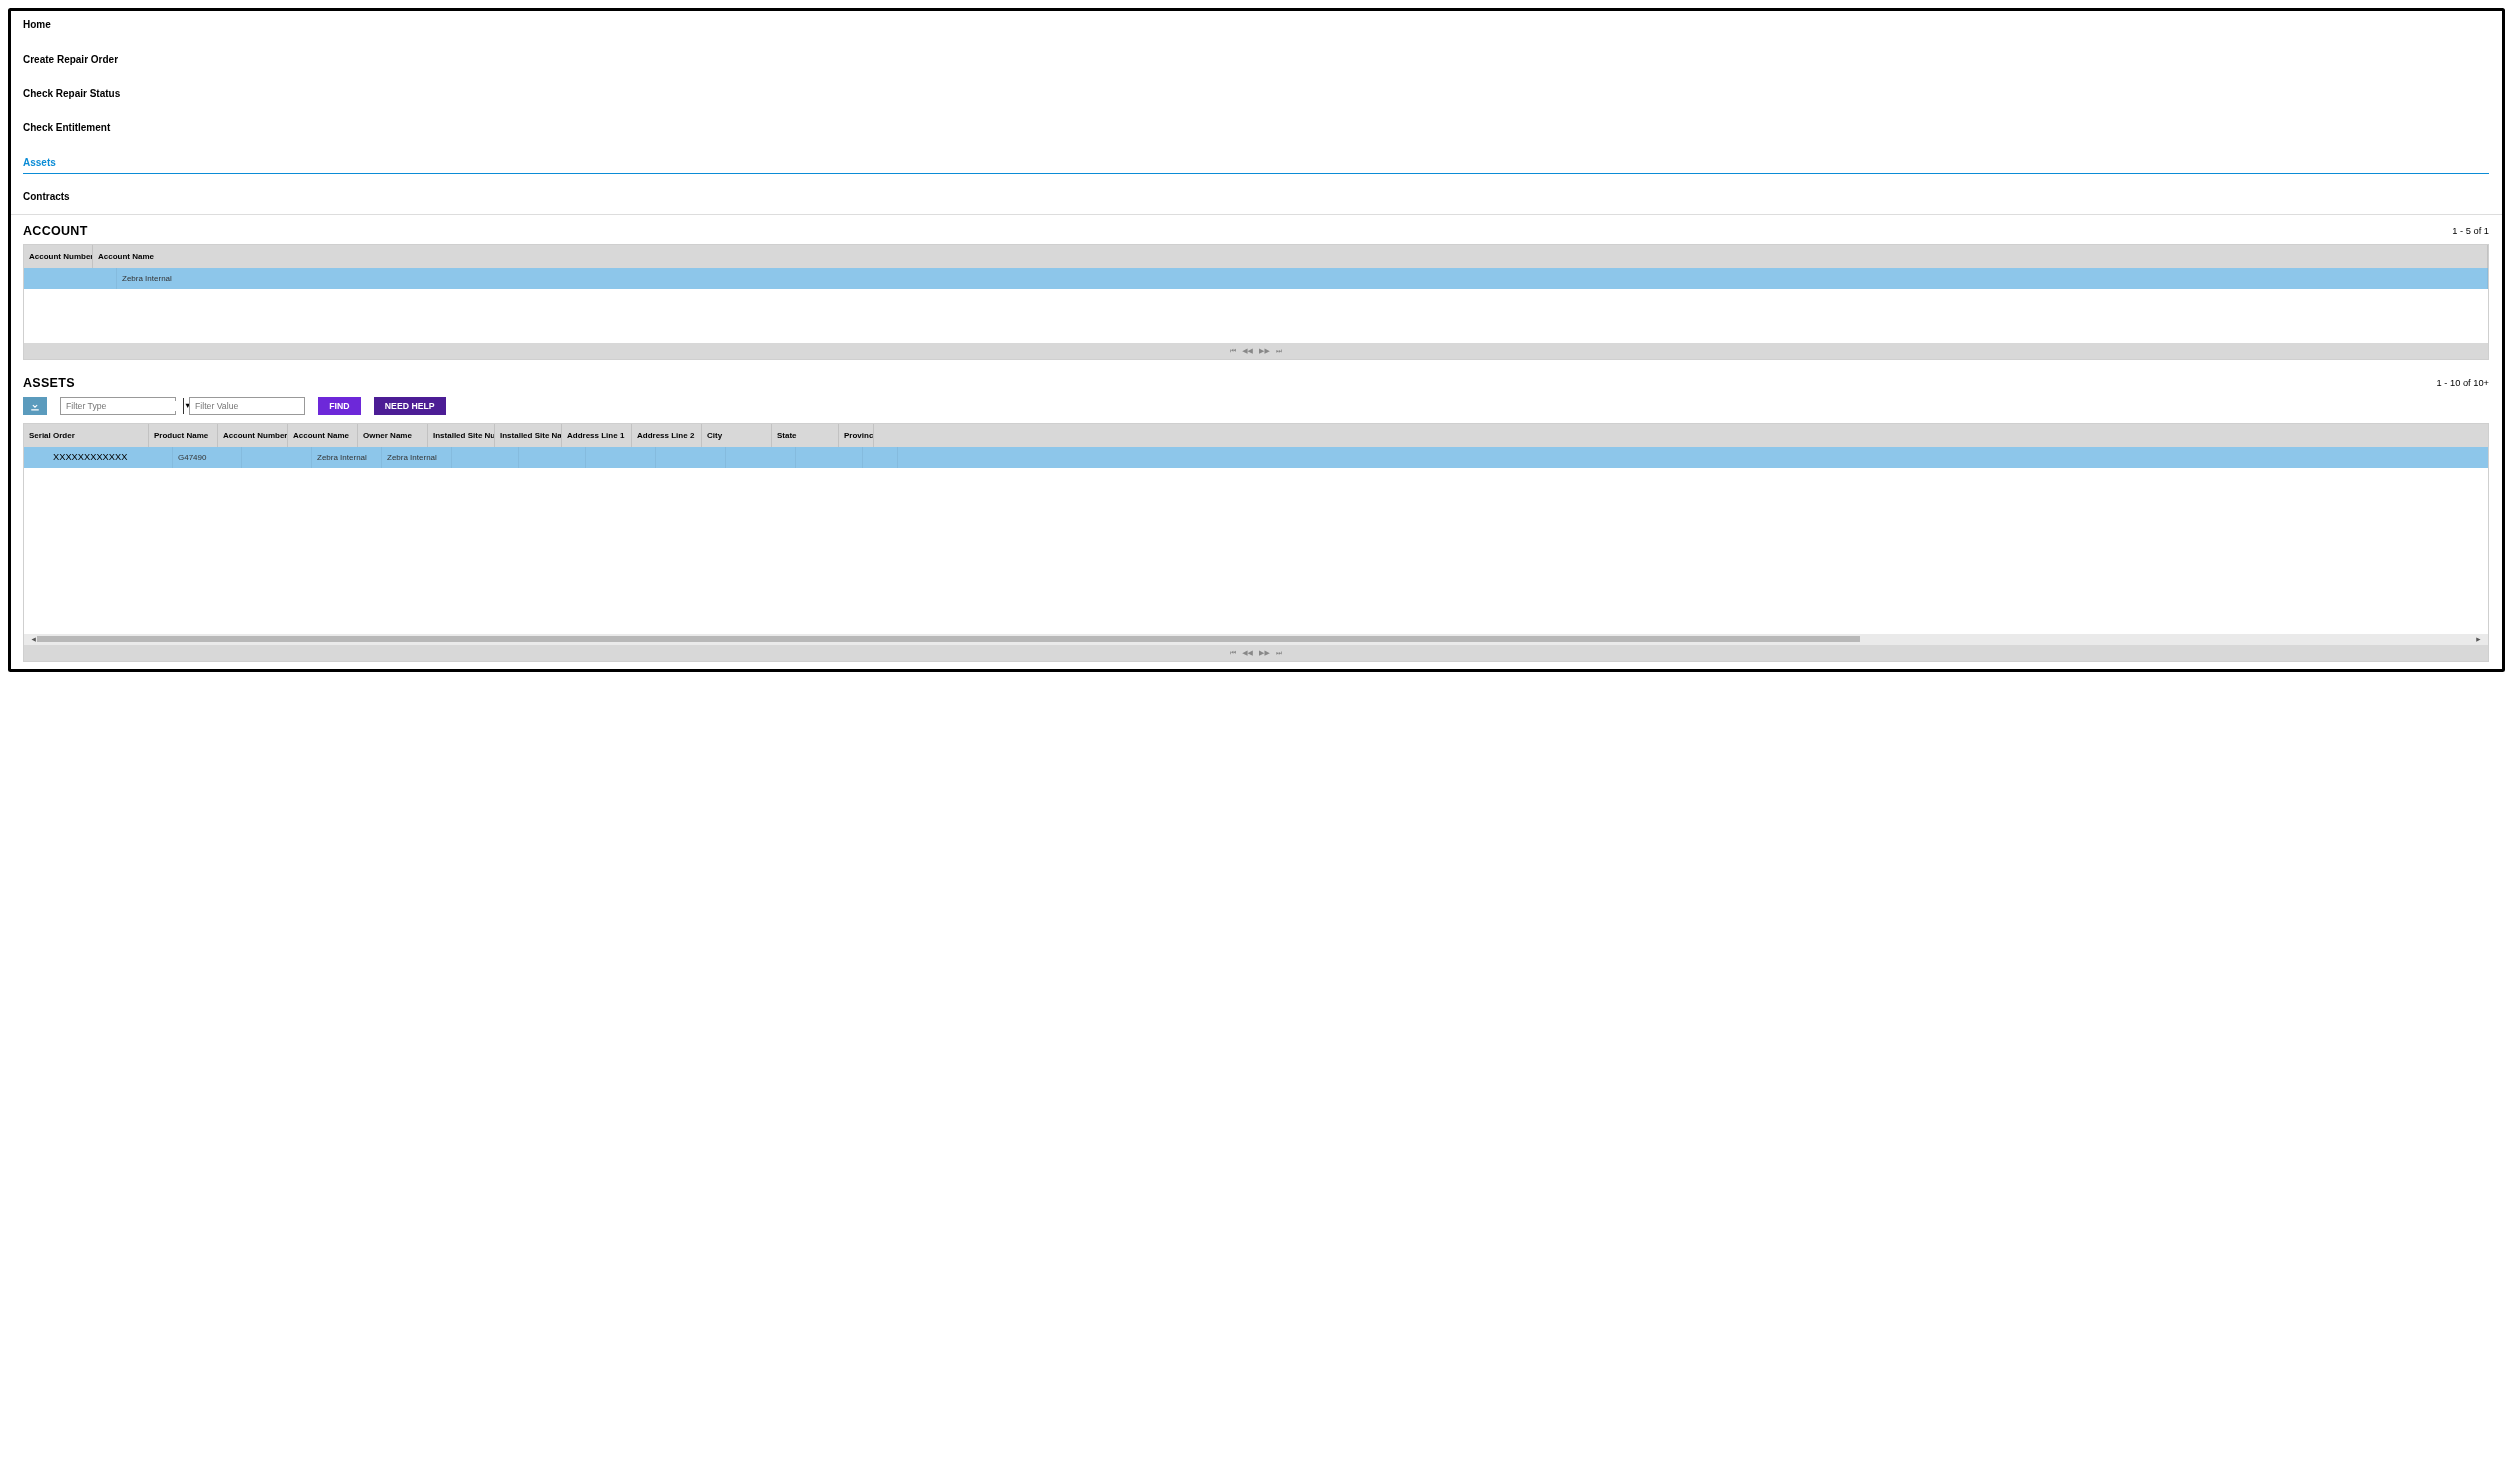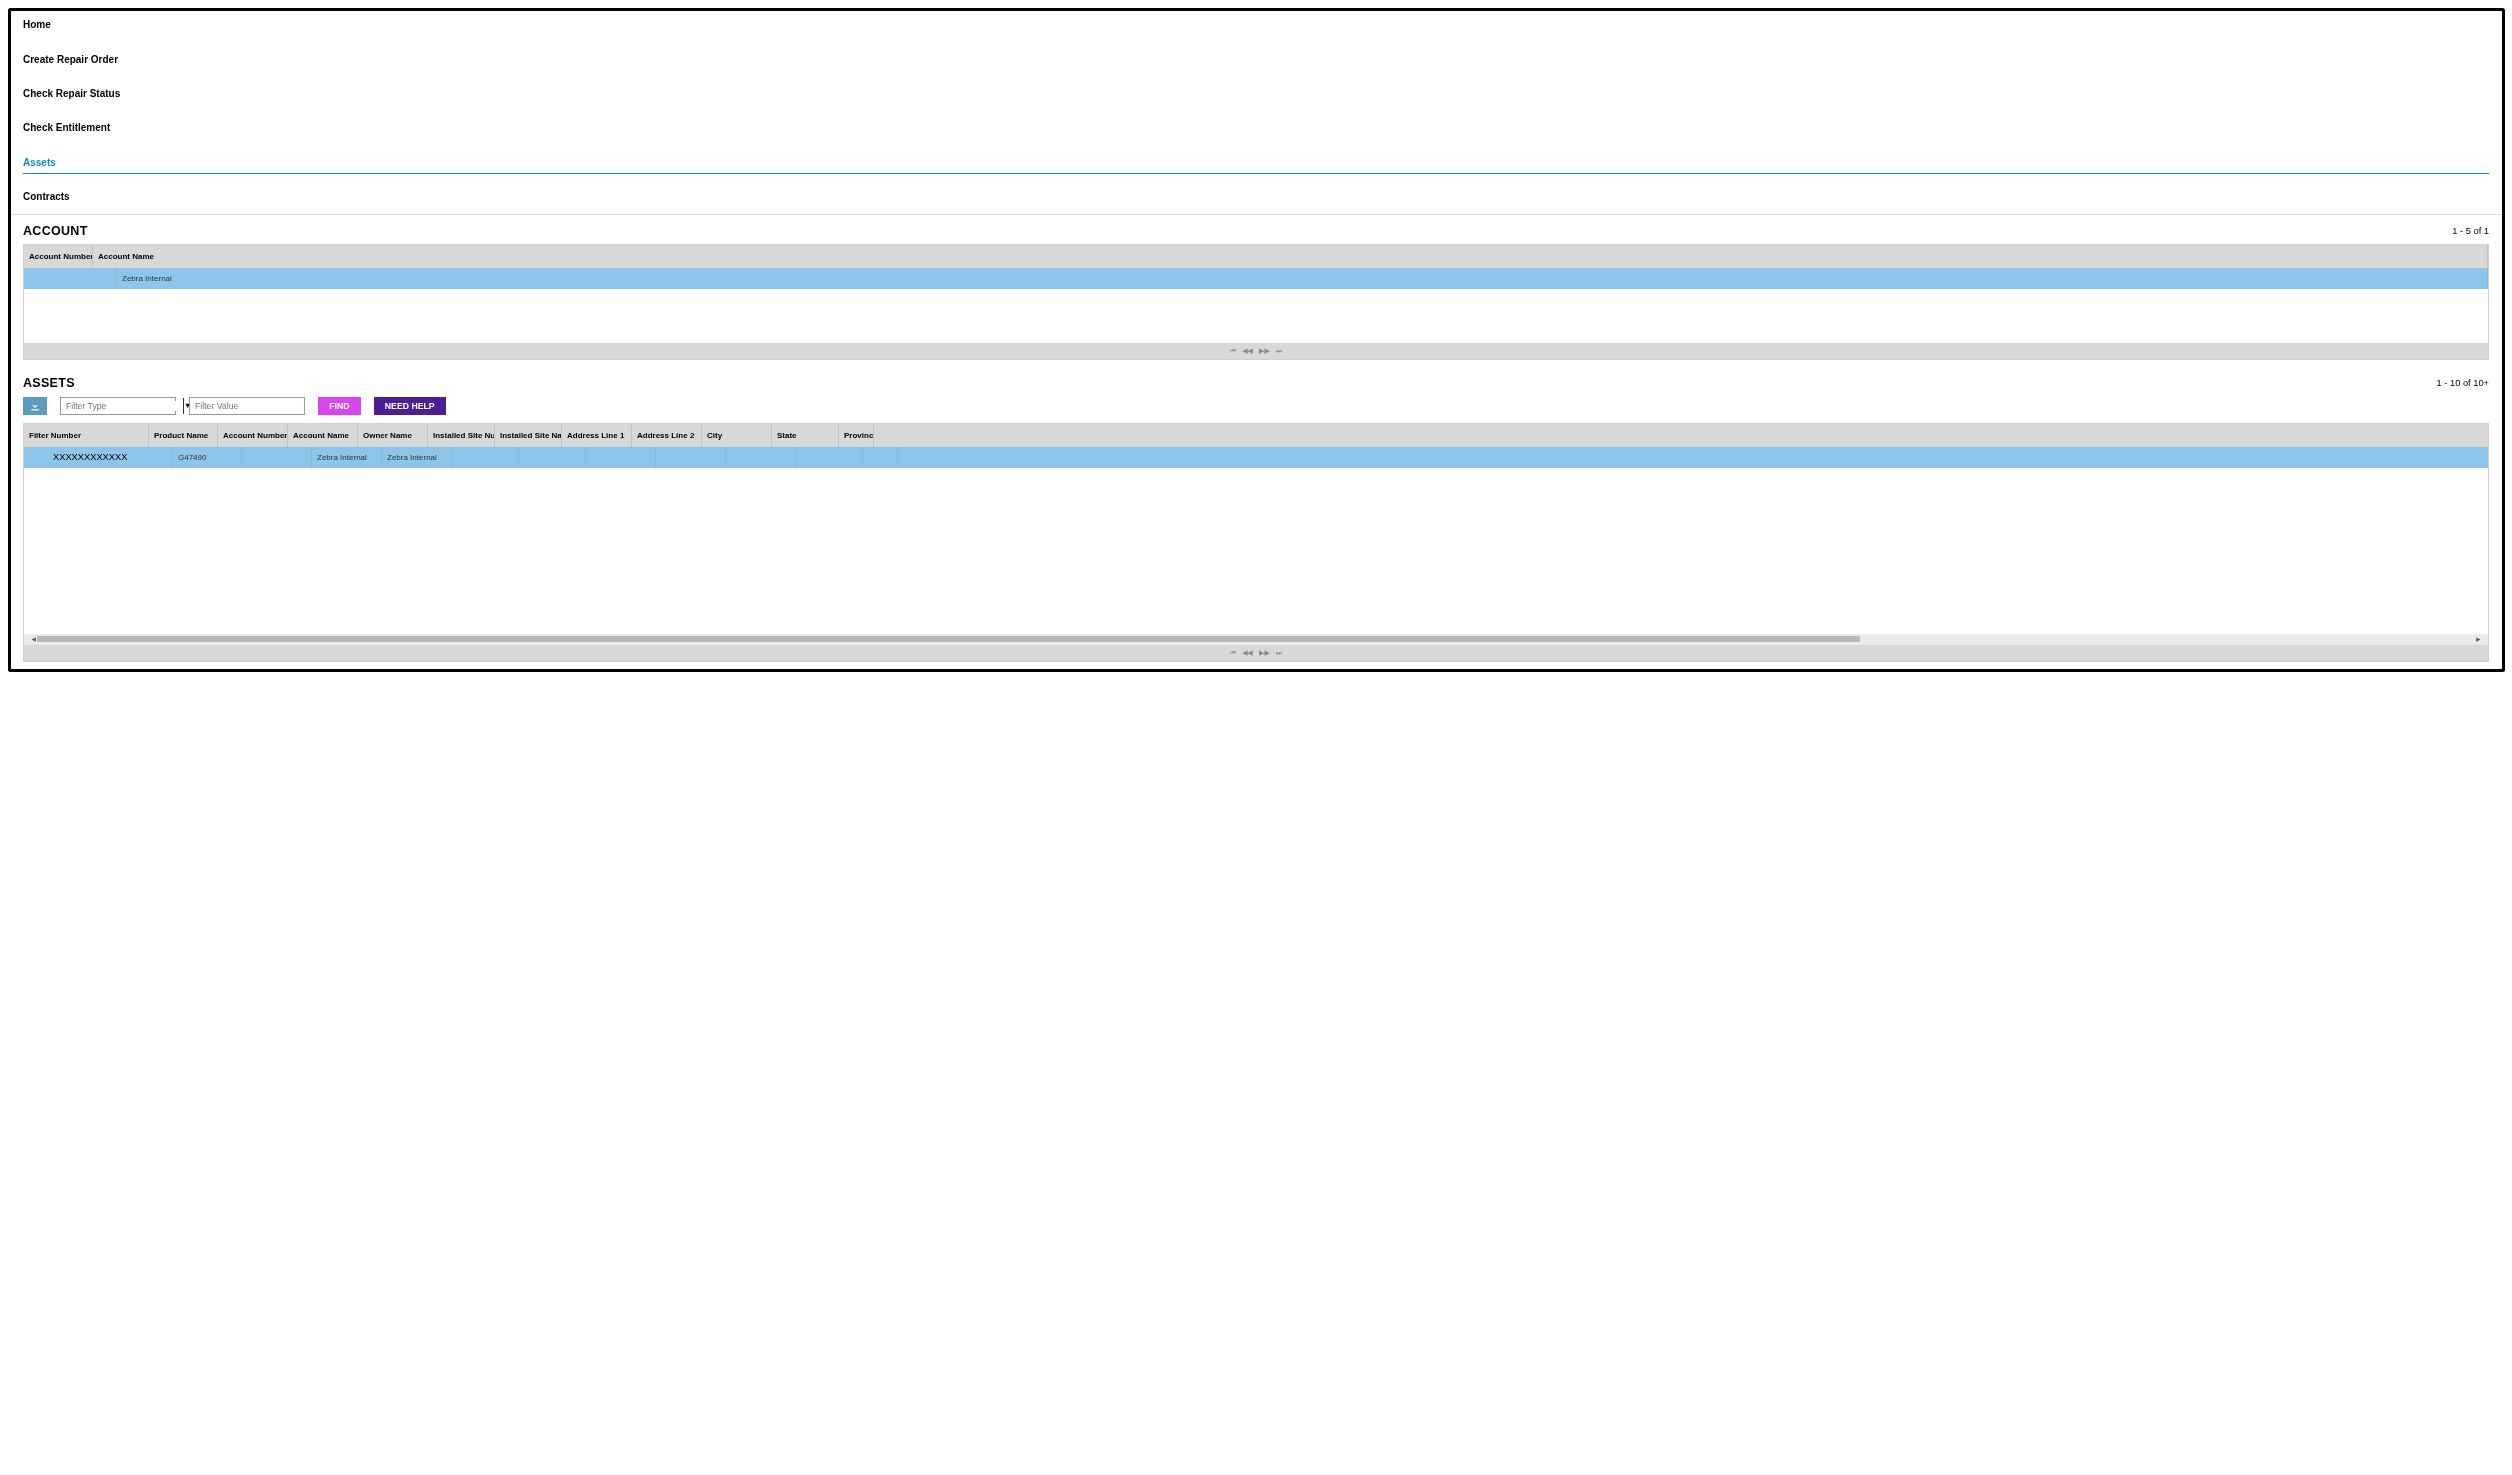--- a/index.html
+++ b/index.html
@@ -151,21 +151,21 @@
       width: 116px;
       border: 0.6px solid #999;
       padding: 0 5px;
       font-size: 8.7px;
       color: #888;
       outline: none;
     }
     .btn-find {
       height: 18.7px;
       padding: 0 11.2px;
-      background: #d946ef;
+      background: #6d28d9;
       color: #fff;
       border: none;
       font-weight: bold;
       font-size: 8.7px;
       cursor: pointer;
     }
     .btn-help {
       height: 18.7px;
       padding: 0 11.2px;
       background: #4c1d95;
@@ -267,21 +267,21 @@
         <input type="text" placeholder="Filter Type" style="">
         <div class="select-caret">▼</div>
       </div>
       <input class="text-input" type="text" placeholder="Filter Value" style="">
       <button class="btn-find">FIND</button>
       <button class="btn-help">NEED HELP</button>
     </div>
 
     <div class="panel">
       <div class="grid-header">
-        <div class="cell c-serial">Filter Number</div>
+        <div class="cell c-serial">Serial Order</div>
         <div class="cell c-pname">Product Name</div>
         <div class="cell c-anum">Account Number</div>
         <div class="cell c-aname">Account Name</div>
         <div class="cell c-owner">Owner Name</div>
         <div class="cell c-isitenum">Installed Site Numb</div>
         <div class="cell c-isitename">Installed Site Name</div>
         <div class="cell c-addr1">Address Line 1</div>
         <div class="cell c-addr2">Address Line 2</div>
         <div class="cell c-city">City</div>
         <div class="cell c-state">State</div>

